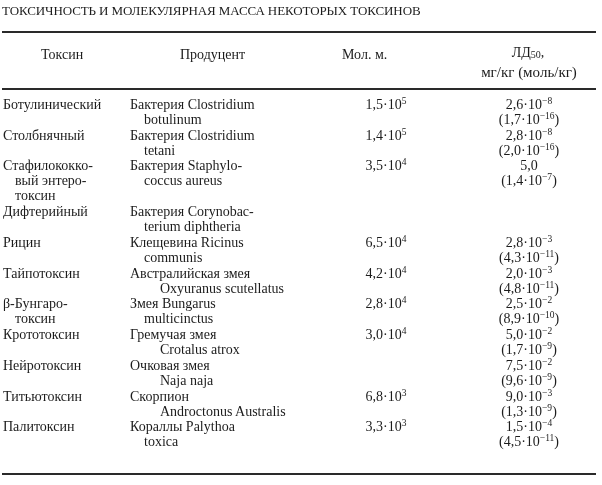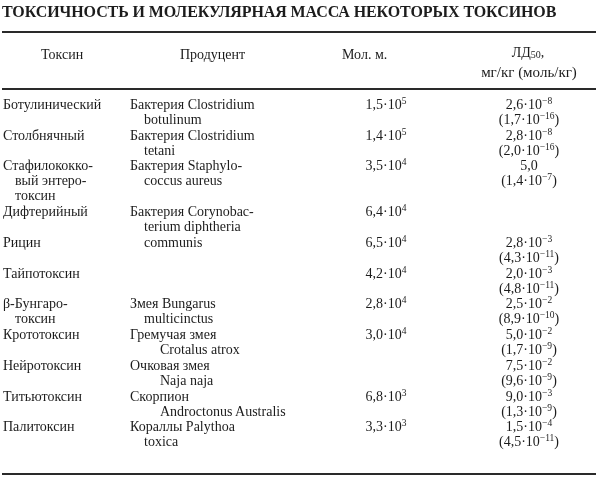--- a/index.html
+++ b/index.html
@@ -3,21 +3,21 @@
 <meta charset="utf-8">
 <style>
   html, body { margin: 0; padding: 0; background: #ffffff; }
   body {
     width: 602px; height: 485px; overflow: hidden; position: relative;
     font-family: "Liberation Serif", "DejaVu Serif", serif;
     color: #1c1c1c;
   }
   .title {
     position: absolute; left: 2px; top: 3px; width: 598px;
-    font-weight: bold; font-size: 16px; letter-spacing: -0.1px;
+    font-weight: normal; font-size: 13px; letter-spacing: -0.1px;
     white-space: nowrap;
   }
   .rule {
     position: absolute; left: 2px; width: 594px; height: 2px;
     background: #2a2a2a;
   }
   .hdr { position: absolute; font-size: 14px; white-space: nowrap; }
   .hdr-sub { font-size: 15px; }
   .rows { position: absolute; left: 0; top: 97px; width: 602px; }
   .row { position: relative; height: 30.7px; font-size: 14px; line-height: 15px; }
@@ -101,43 +101,45 @@
       </div>
     </div>
     <div class="row">
       <div class="c-tox">
         <span class="line">Дифтерийный</span>
       </div>
       <div class="c-prod">
         <span class="line">Бактерия Corynobac-</span>
         <span class="line l2">terium diphtheria</span>
       </div>
-      <div class="c-mm">
-        <span class="line"><span>6,4·10</span><sup>4</sup></span>
-      </div>
     </div>
     <div class="row">
       <div class="c-tox">
         <span class="line">Рицин</span>
       </div>
       <div class="c-prod">
+        <span class="line">Клещевина Ricinus</span>
         <span class="line l2">communis</span>
       </div>
       <div class="c-mm">
         <span class="line"><span>6,5·10</span><sup>4</sup></span>
       </div>
       <div class="c-ld">
         <span class="line"><span>2,8·10</span><sup>−3</sup></span>
         <span class="line"><span>(4,3·10</span><sup>−11</sup><span>)</span></span>
       </div>
     </div>
     <div class="row">
       <div class="c-tox">
         <span class="line">Тайпотоксин</span>
       </div>
+      <div class="c-prod">
+        <span class="line">Австралийская змея</span>
+        <span class="line l2 deep">Oxyuranus scutellatus</span>
+      </div>
       <div class="c-mm">
         <span class="line"><span>4,2·10</span><sup>4</sup></span>
       </div>
       <div class="c-ld">
         <span class="line"><span>2,0·10</span><sup>−3</sup></span>
         <span class="line"><span>(4,8·10</span><sup>−11</sup><span>)</span></span>
       </div>
     </div>
     <div class="row">
       <div class="c-tox">

